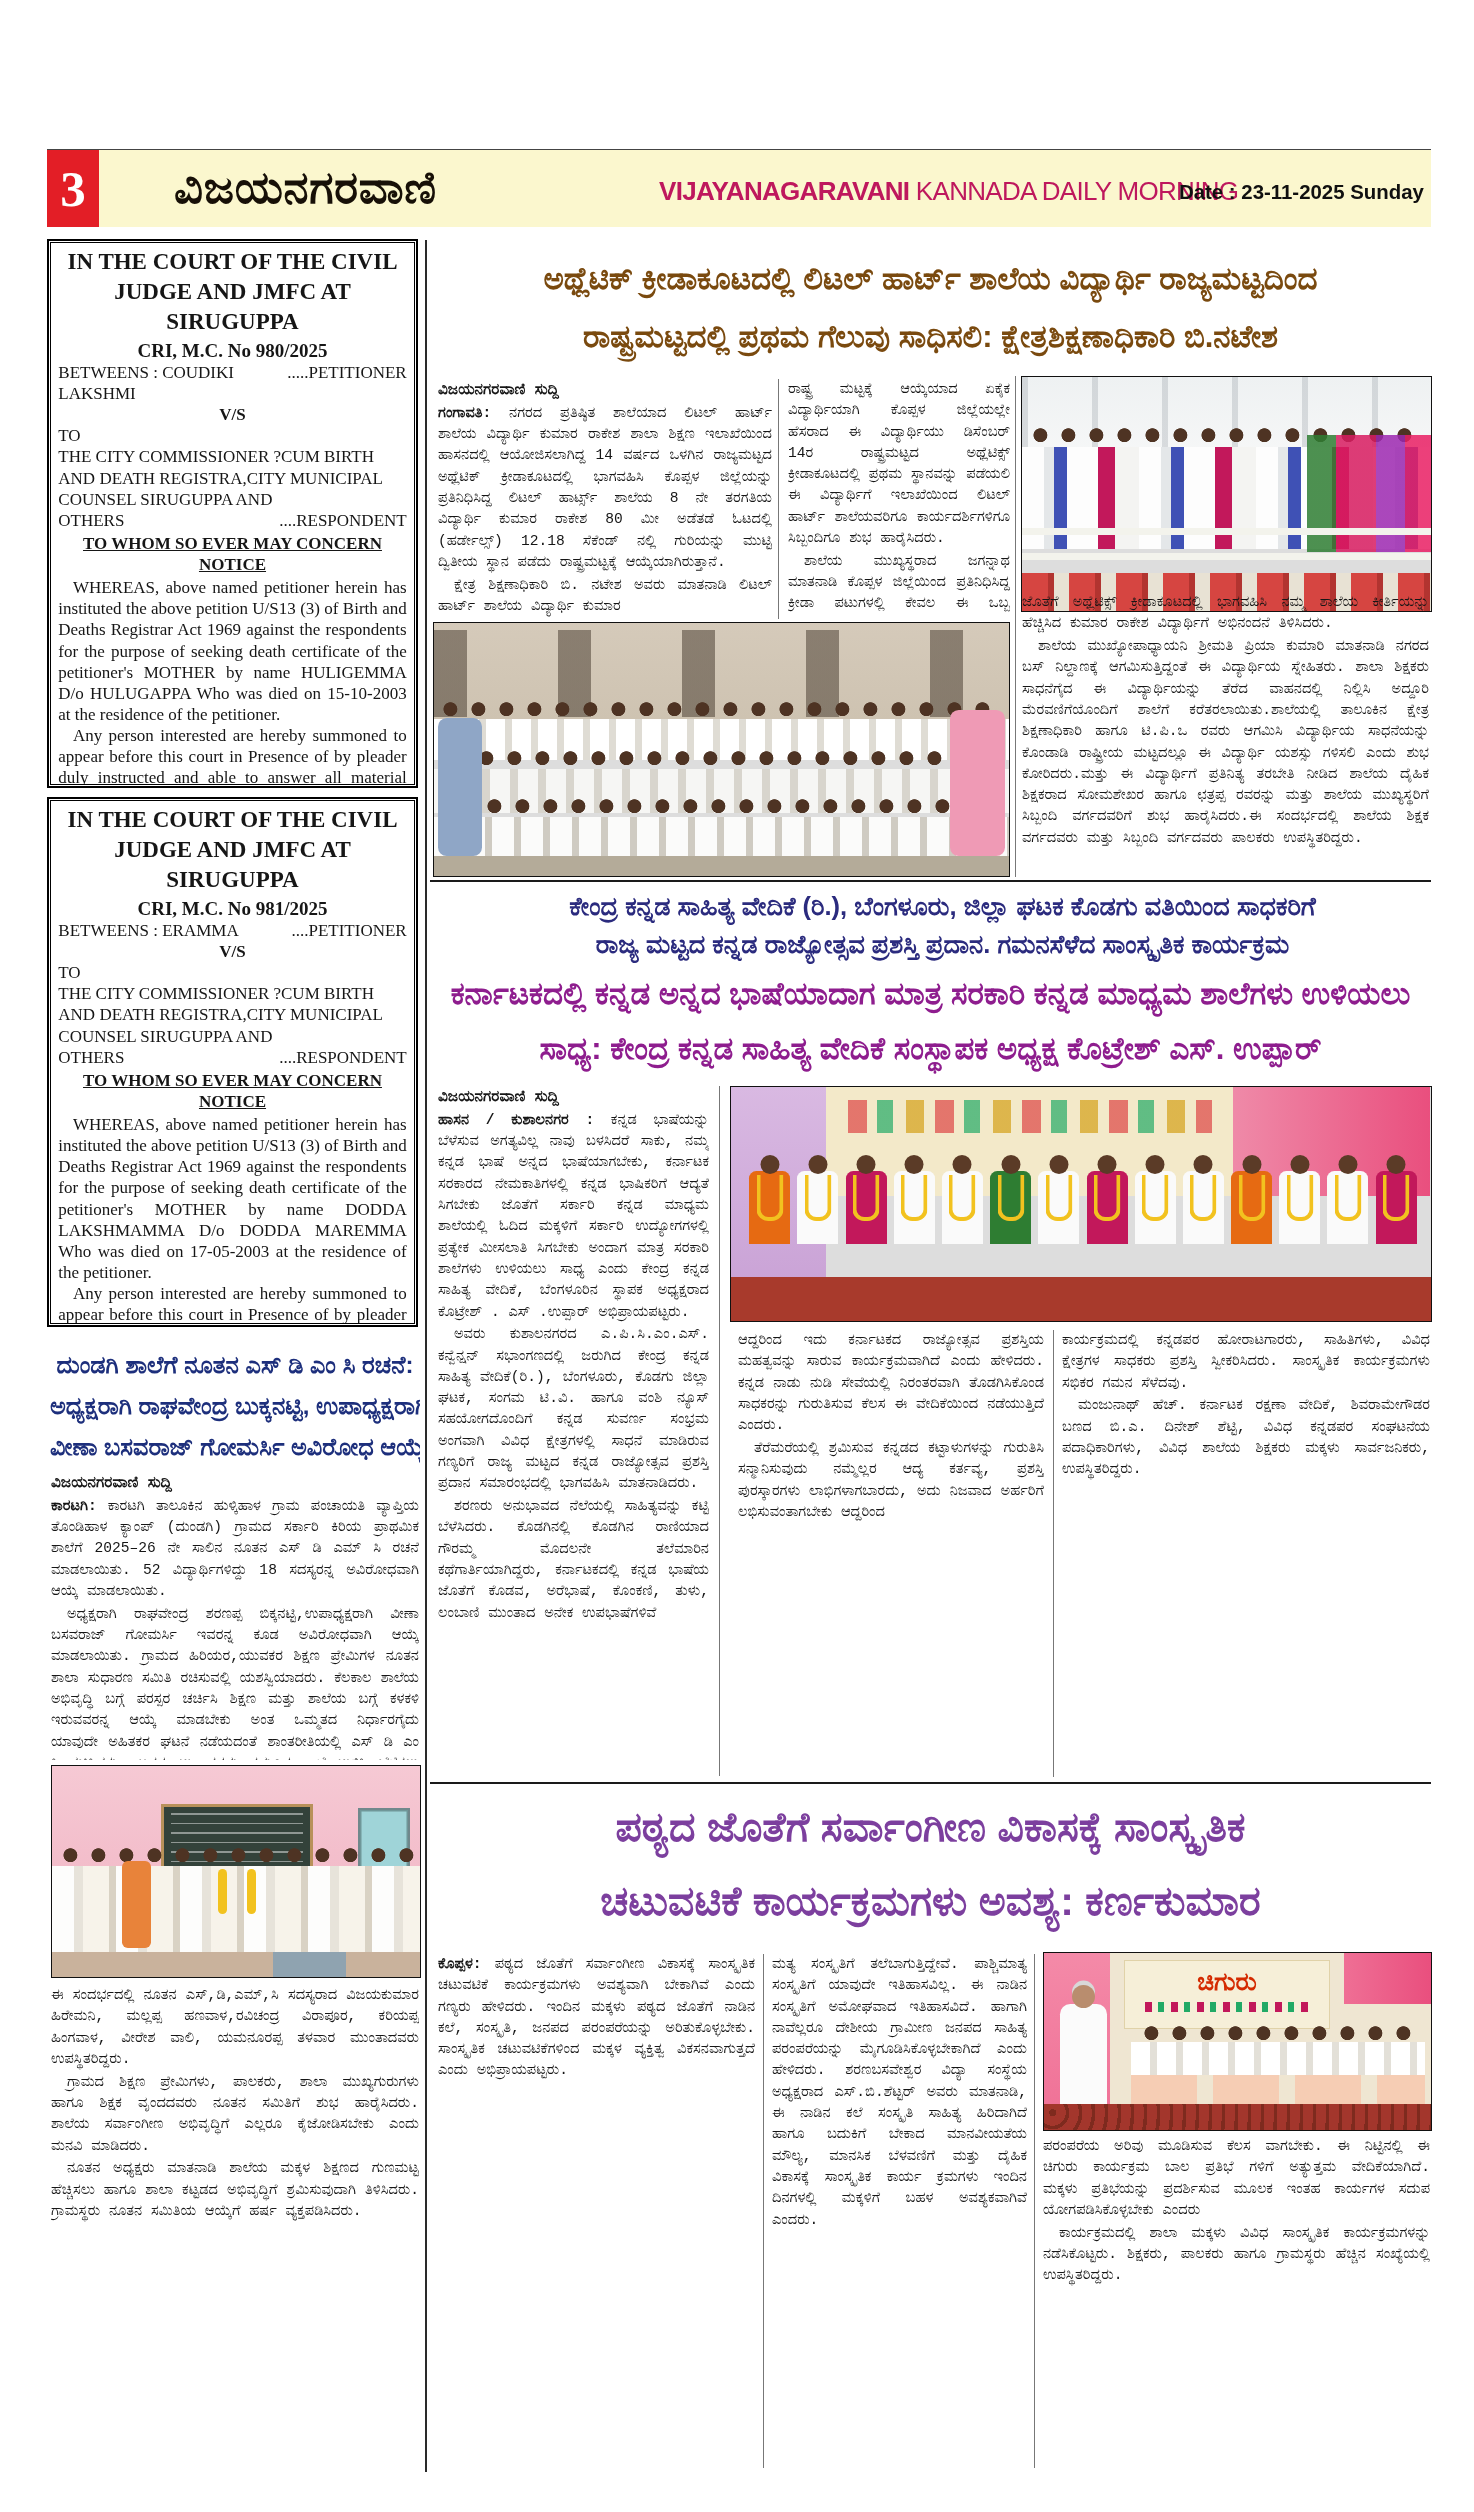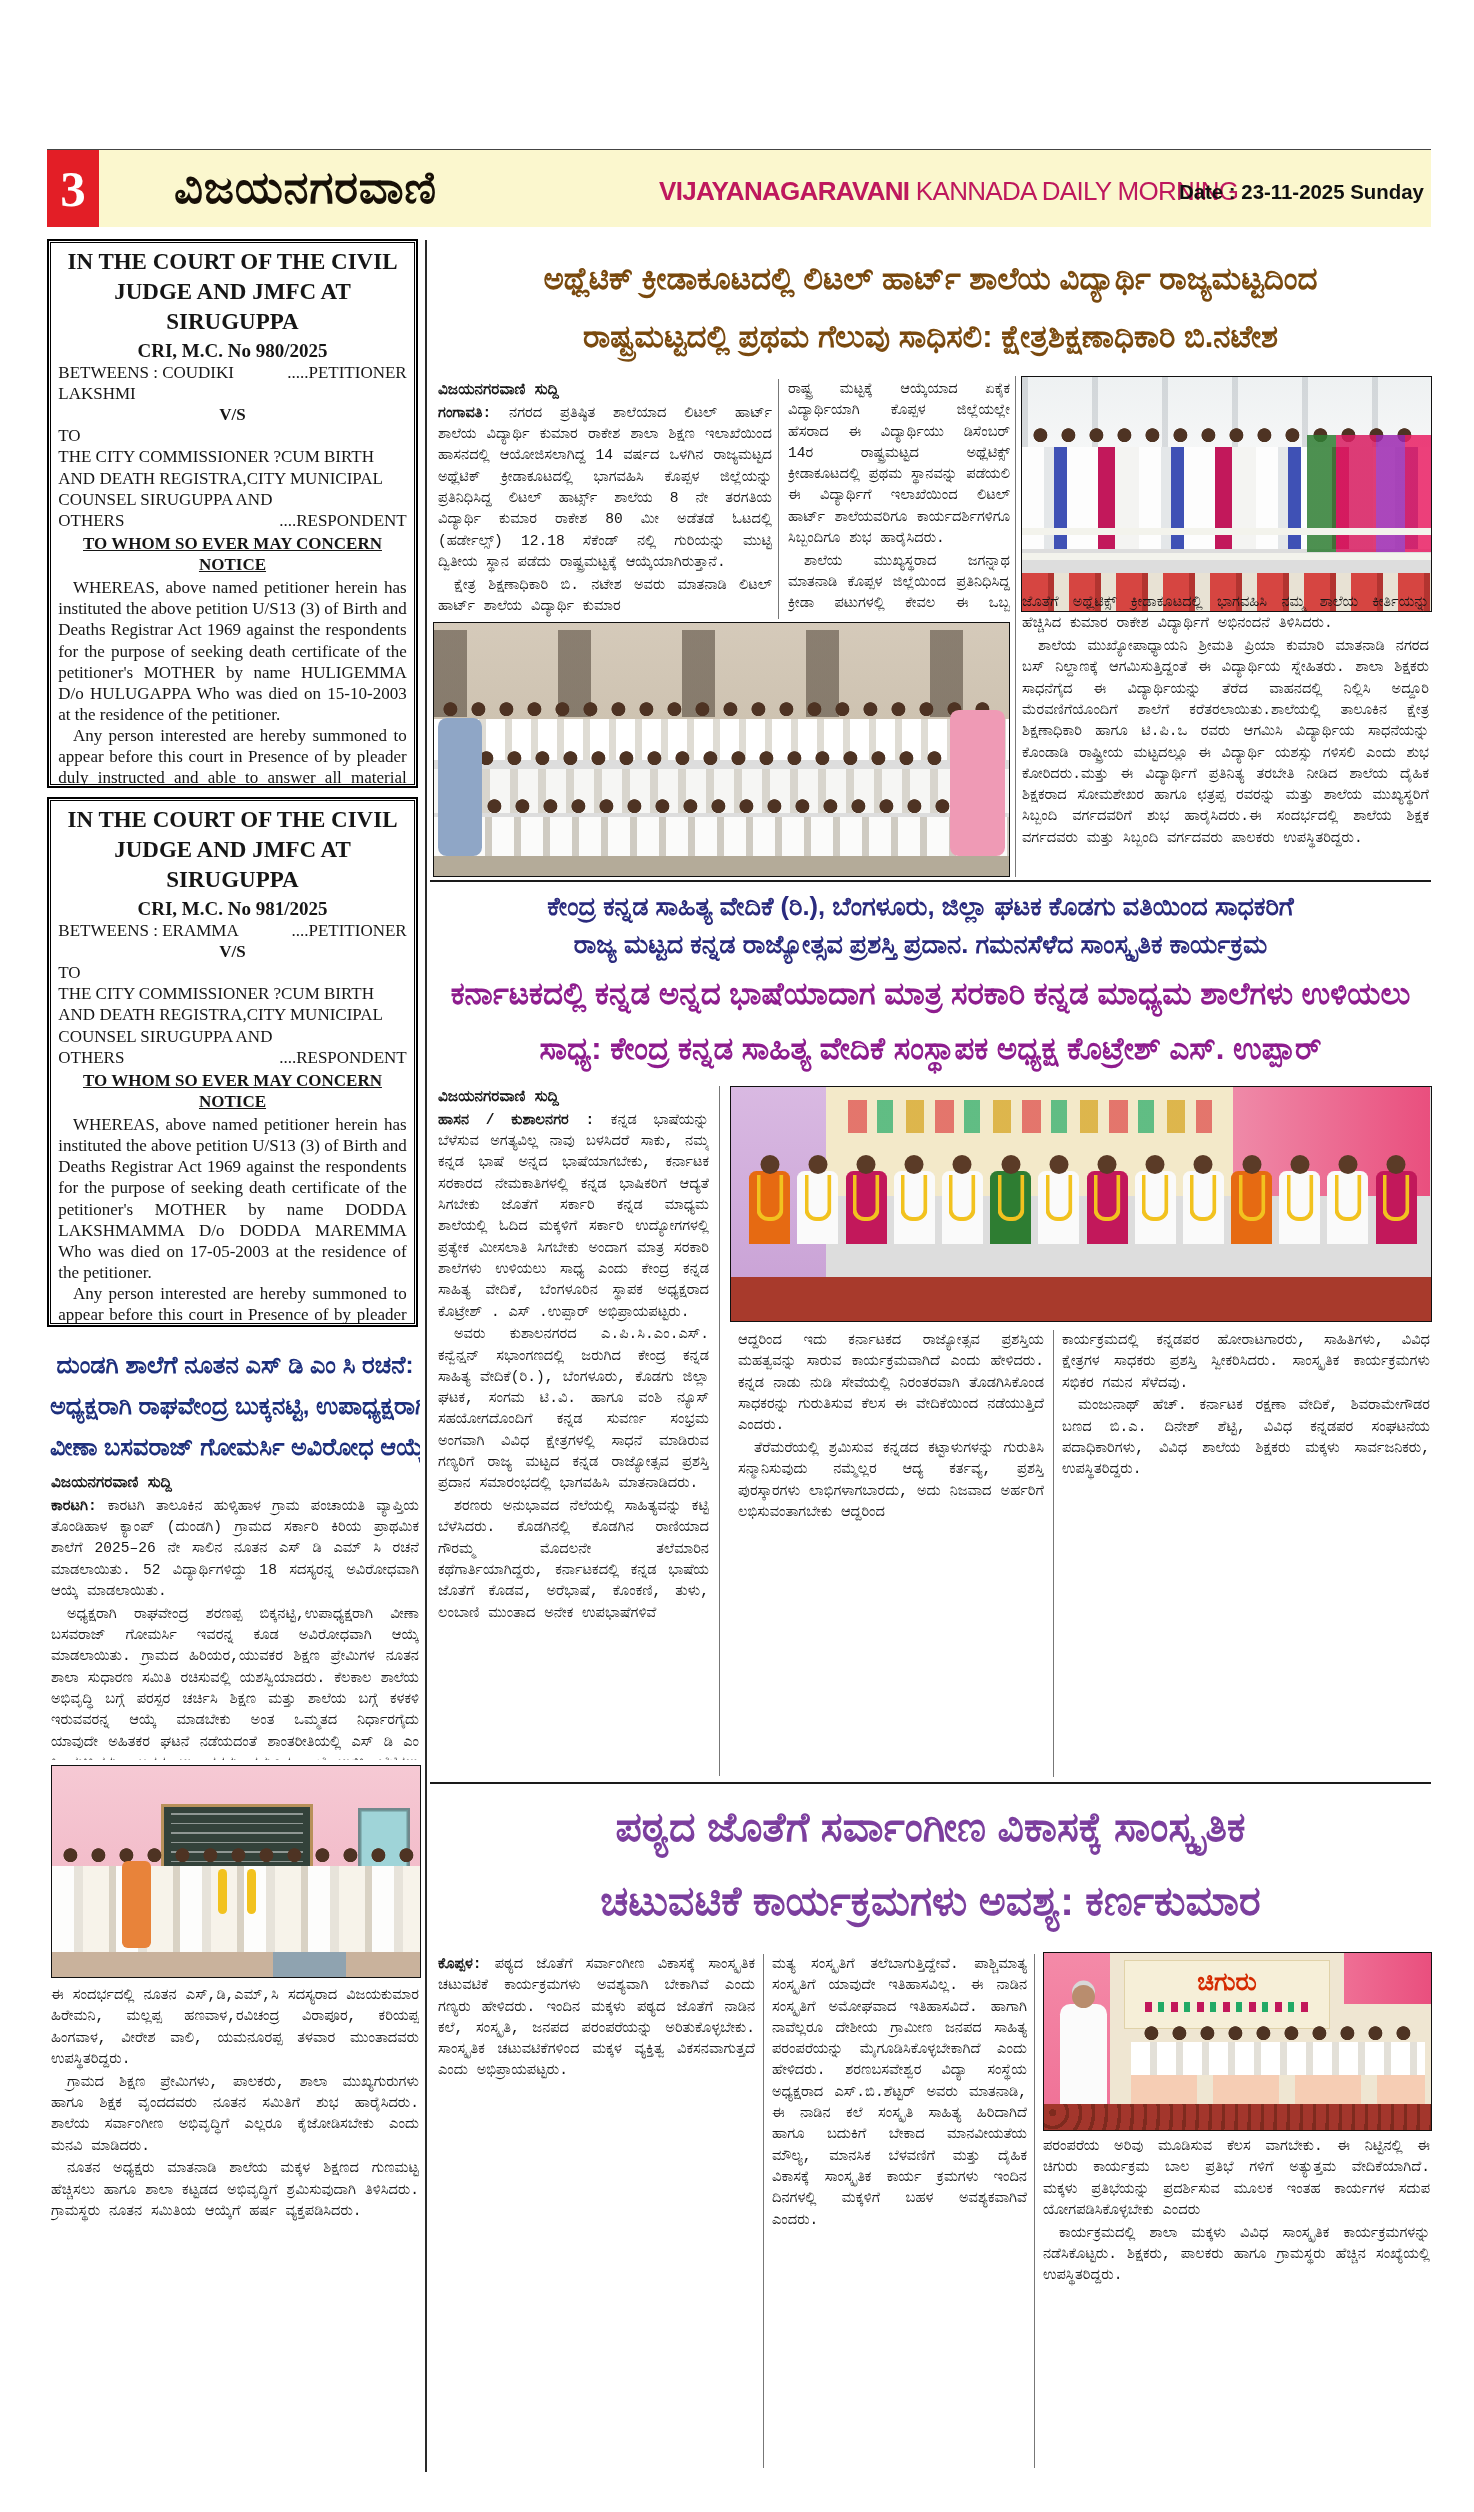--- a/index.html
+++ b/index.html
@@ -161,21 +161,21 @@
     <div class="abs" style="left:0;bottom:0;width:100%;height:20.4px;background:#b4ab99;"></div>
   </div>
 
   <div class="abs kcol" style="left:1022px;top:592px;width:407px;height:259px;">
     <p class="noind">ಜೊತೆಗೆ ಅಥ್ಲೆಟಿಕ್ಸ್ ಕ್ರೀಡಾಕೂಟದಲ್ಲಿ ಭಾಗವಹಿಸಿ ನಮ್ಮ ಶಾಲೆಯ ಕೀರ್ತಿಯನ್ನು ಹೆಚ್ಚಿಸಿದ ಕುಮಾರ ರಾಕೇಶ ವಿದ್ಯಾರ್ಥಿಗೆ ಅಭಿನಂದನೆ ತಿಳಿಸಿದರು.</p>
     <p>ಶಾಲೆಯ ಮುಖ್ಯೋಪಾಧ್ಯಾಯನಿ ಶ್ರೀಮತಿ ಪ್ರಿಯಾ ಕುಮಾರಿ ಮಾತನಾಡಿ ನಗರದ ಬಸ್ ನಿಲ್ದಾಣಕ್ಕೆ ಆಗಮಿಸುತ್ತಿದ್ದಂತೆ ಈ ವಿದ್ಯಾರ್ಥಿಯ ಸ್ನೇಹಿತರು. ಶಾಲಾ ಶಿಕ್ಷಕರು ಸಾಧನೆಗೈದ ಈ ವಿದ್ಯಾರ್ಥಿಯನ್ನು ತೆರೆದ ವಾಹನದಲ್ಲಿ ನಿಲ್ಲಿಸಿ ಅದ್ದೂರಿ ಮೆರವಣಿಗೆಯೊಂದಿಗೆ ಶಾಲೆಗೆ ಕರೆತರಲಾಯಿತು.ಶಾಲೆಯಲ್ಲಿ ತಾಲೂಕಿನ ಕ್ಷೇತ್ರ ಶಿಕ್ಷಣಾಧಿಕಾರಿ ಹಾಗೂ ಟಿ.ಪಿ.ಒ ರವರು ಆಗಮಿಸಿ ವಿದ್ಯಾರ್ಥಿಯ ಸಾಧನೆಯನ್ನು ಕೊಂಡಾಡಿ ರಾಷ್ಟ್ರೀಯ ಮಟ್ಟದಲ್ಲೂ ಈ ವಿದ್ಯಾರ್ಥಿ ಯಶಸ್ಸು ಗಳಿಸಲಿ ಎಂದು ಶುಭ ಕೋರಿದರು.ಮತ್ತು ಈ ವಿದ್ಯಾರ್ಥಿಗೆ ಪ್ರತಿನಿತ್ಯ ತರಬೇತಿ ನೀಡಿದ ಶಾಲೆಯ ದೈಹಿಕ ಶಿಕ್ಷಕರಾದ ಸೋಮಶೇಖರ ಹಾಗೂ ಛತ್ರಪ್ಪ ರವರನ್ನು ಮತ್ತು ಶಾಲೆಯ ಮುಖ್ಯಸ್ಥರಿಗೆ ಸಿಬ್ಬಂದಿ ವರ್ಗದವರಿಗೆ ಶುಭ ಹಾರೈಸಿದರು.ಈ ಸಂದರ್ಭದಲ್ಲಿ ಶಾಲೆಯ ಶಿಕ್ಷಕ ವರ್ಗದವರು ಮತ್ತು ಸಿಬ್ಬಂದಿ ವರ್ಗದವರು ಪಾಲಕರು ಉಪಸ್ಥಿತರಿದ್ದರು.</p>
   </div>
 
   <div class="hr" style="left:430px;top:880px;width:1001px;"></div>
 
-  <div class="abs khead h-kicker" style="left:420px;top:887px;width:1001px;height:77px;">
+  <div class="abs khead h-kicker" style="left:442px;top:887px;width:1001px;height:77px;">
     <div>ಕೇಂದ್ರ ಕನ್ನಡ ಸಾಹಿತ್ಯ ವೇದಿಕೆ (ರಿ.), ಬೆಂಗಳೂರು, ಜಿಲ್ಲಾ ಘಟಕ ಕೊಡಗು ವತಿಯಿಂದ ಸಾಧಕರಿಗೆ</div>
     <div>ರಾಜ್ಯ ಮಟ್ಟದ ಕನ್ನಡ ರಾಜ್ಯೋತ್ಸವ ಪ್ರಶಸ್ತಿ ಪ್ರದಾನ. ಗಮನಸೆಳೆದ ಸಾಂಸ್ಕೃತಿಕ ಕಾರ್ಯಕ್ರಮ</div>
   </div>
   <div class="abs khead h-magenta" style="left:430px;top:966px;width:1001px;height:112px;">
     <div>ಕರ್ನಾಟಕದಲ್ಲಿ ಕನ್ನಡ ಅನ್ನದ ಭಾಷೆಯಾದಾಗ ಮಾತ್ರ ಸರಕಾರಿ ಕನ್ನಡ ಮಾಧ್ಯಮ ಶಾಲೆಗಳು ಉಳಿಯಲು</div>
     <div>ಸಾಧ್ಯ: ಕೇಂದ್ರ ಕನ್ನಡ ಸಾಹಿತ್ಯ ವೇದಿಕೆ ಸಂಸ್ಥಾಪಕ ಅಧ್ಯಕ್ಷ ಕೊಟ್ರೇಶ್ ಎಸ್. ಉಪ್ಪಾರ್</div>
   </div>
 
   <div class="abs kcol" style="left:438px;top:1086px;width:271px;height:690px;">
     <p class="kby noind">ವಿಜಯನಗರವಾಣಿ ಸುದ್ದಿ</p>

